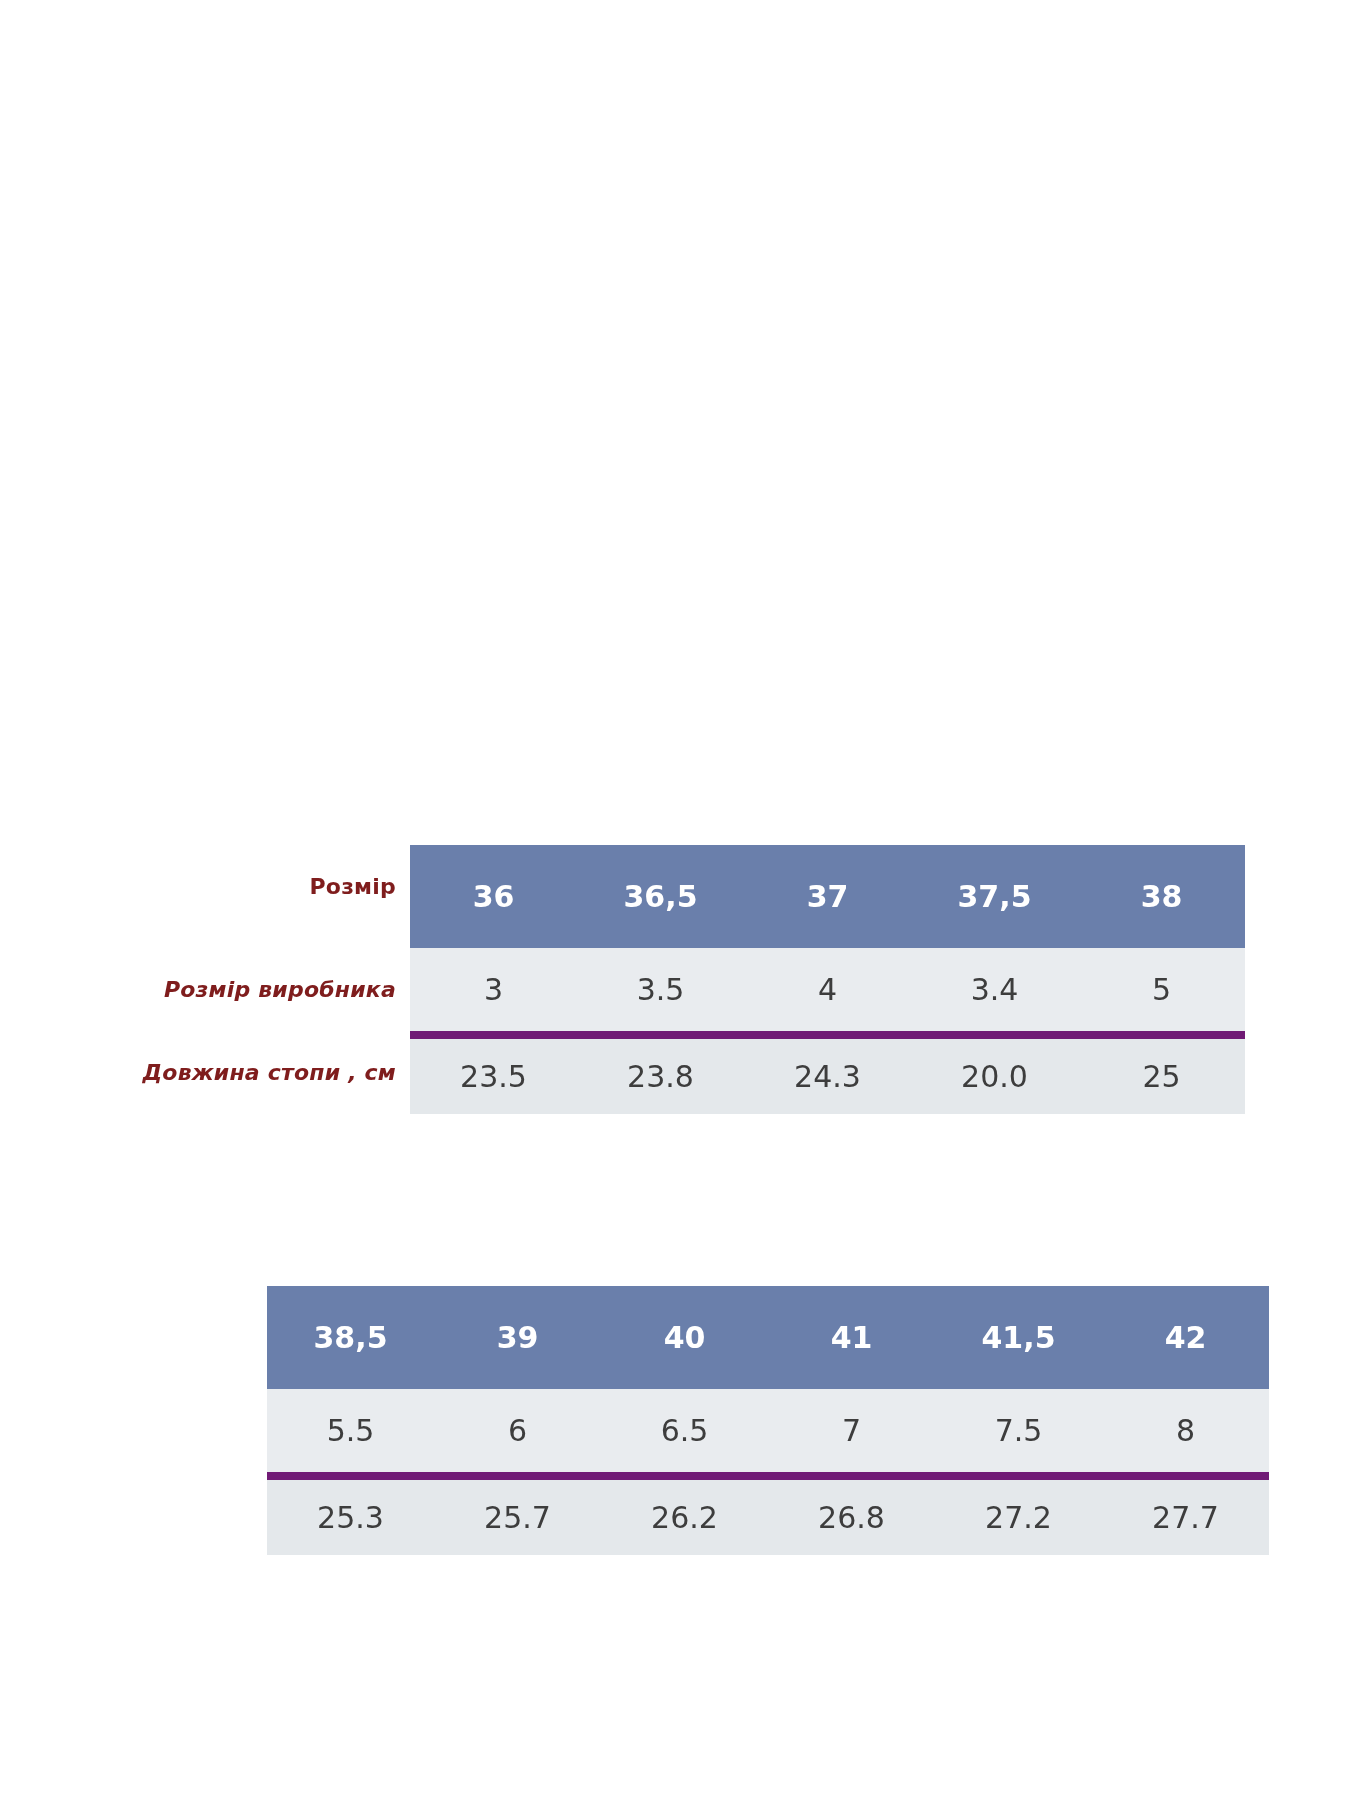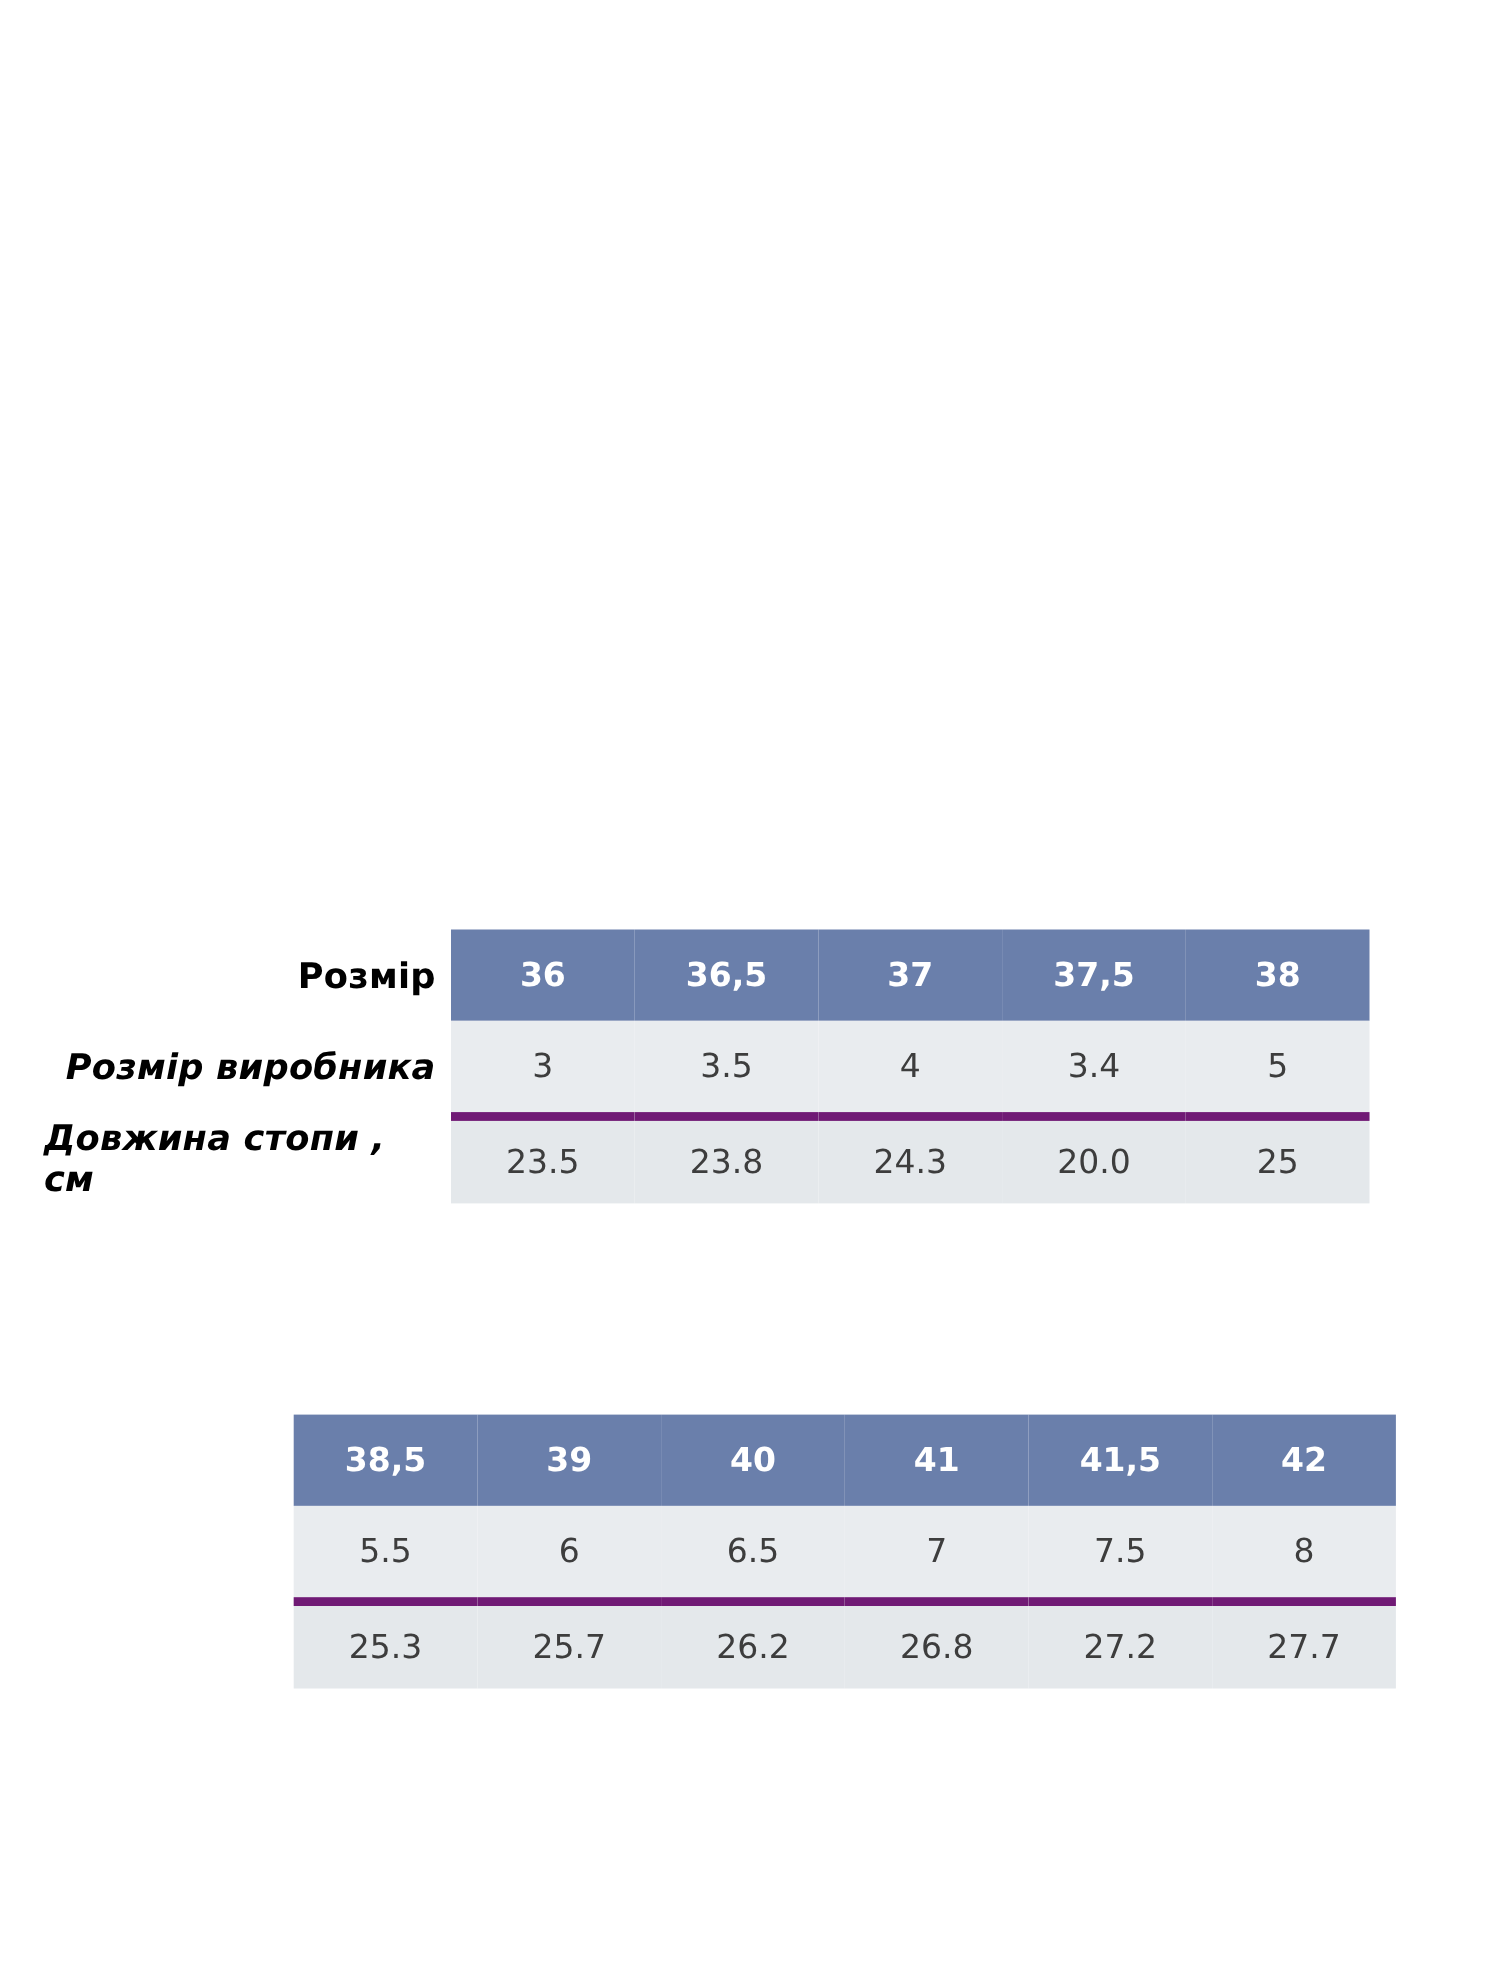--- a/index.html
+++ b/index.html
@@ -31,42 +31,42 @@
     align-items: stretch;
   }
 
   .row-label {
     width: 370px;
     display: flex;
     align-items: center;
     justify-content: flex-end;
     padding-right: 14px;
     box-sizing: border-box;
-    font-size: 32px;
+    font-size: 22px;
     font-weight: 700;
-    color: #000000;
+    color: #7f1d1d;
     background: #ffffff;
     letter-spacing: 0.2px;
   }
 
   .cell {
     width: 167px;
     display: flex;
     align-items: center;
     justify-content: center;
     box-sizing: border-box;
   }
 
   
   .chart-row.header .cell {
     background: #6a7fab;
     color: #ffffff;
     font-size: 30px;
     font-weight: 700;
-    height: 83px;
+    height: 103px;
   }
   .chart-row.header .row-label {
     background: #ffffff;
     height: 83px;
   }
 
   
   .chart-row.data .cell {
     background: #e9ecef;
     color: #3d3d3d;

